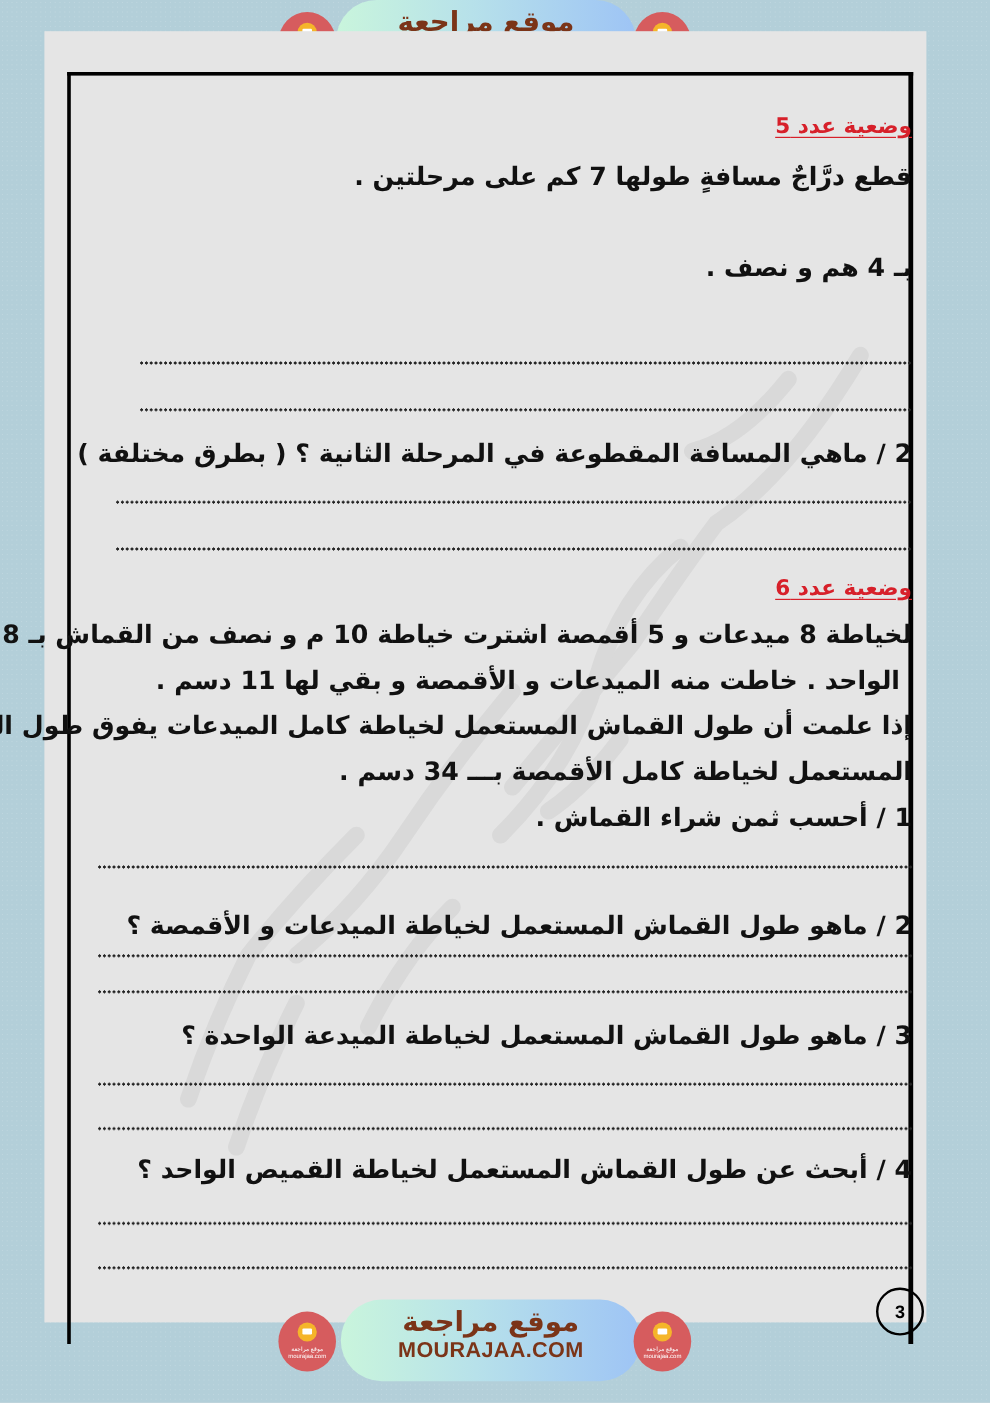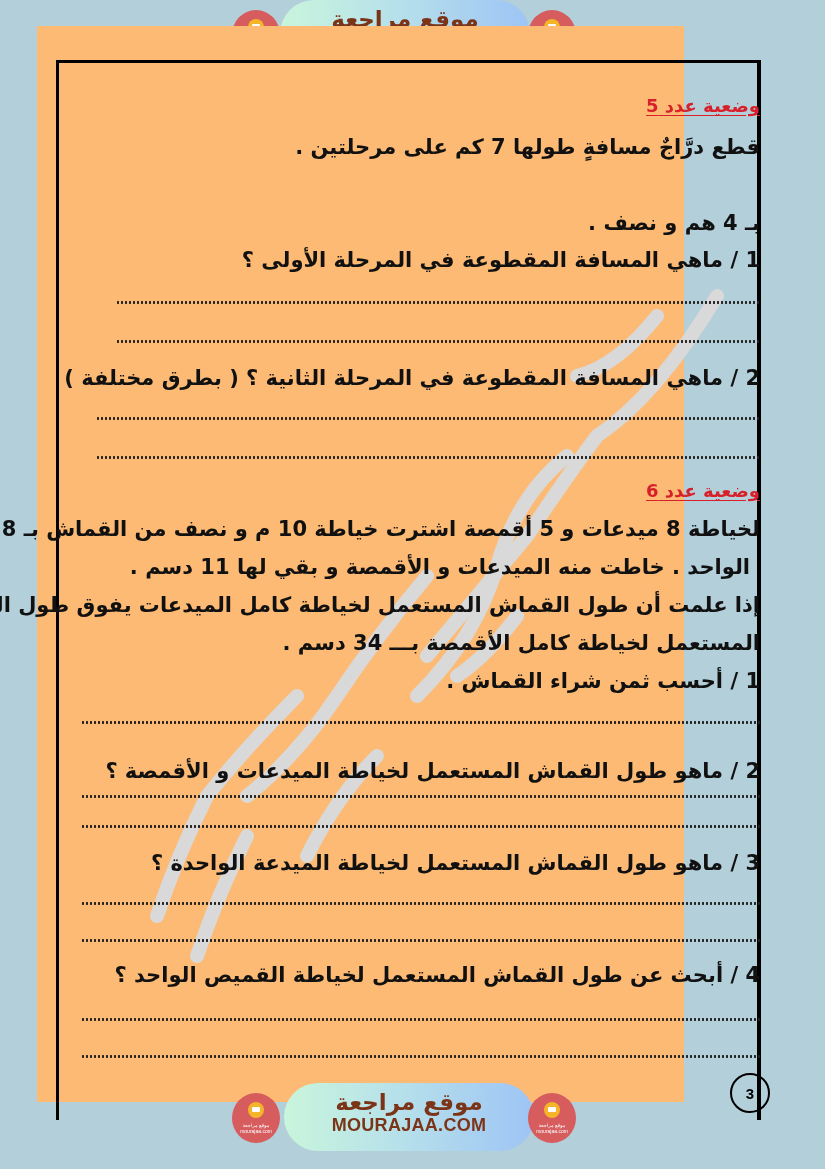--- a/index.html
+++ b/index.html
@@ -4,22 +4,22 @@
 <style>
   html, body { margin: 0; padding: 0; }
   body {
     width: 825px; height: 1169px; position: relative; overflow: hidden;
     background-color: #b3cfd9;
     background-image: radial-gradient(rgba(255,255,255,0.18) 0.6px, transparent 0.7px);
     background-size: 4px 4px;
     font-family: "DejaVu Sans", sans-serif;
   }
   .page {
-    position: absolute; left: 37px; top: 26px; width: 647px; height: 1076px;
-    background: #fdba74;
+    position: absolute; left: 37px; top: 26px; width: 735px; height: 1076px;
+    background: #e5e5e5;
   }
   .frame {
     position: absolute; left: 19px; top: 34px; width: 705px; height: 1060px;
     border-top: 3px solid #000; border-left: 3px solid #000; border-right: 4px solid #000;
     box-sizing: border-box;
   }
   .watermark { position: absolute; left: 60px; top: 250px; width: 640px; height: 720px; pointer-events: none; }
   .content {
     position: absolute; left: 58px; top: 0; width: 665px; height: 1076px;
     direction: rtl; font-weight: bold; color: #111;
@@ -90,21 +90,20 @@
       <path d="M150 560 Q120 620 100 680"></path>
       <path d="M420 340 Q390 380 360 400"></path>
     </g>
   </svg>
 
   <div class="content">
 
     <div class="line heading" style="top:69px;">وضعية عدد 5</div>
     <div class="line" style="top:110px;">قطع درَّاجٌ مسافةٍ طولها 7 كم على مرحلتين .</div>
     <div class="line" style="top:186px;">بـ 4 هم و نصف .</div>
-    <div class="line" style="top:223px;">1 / ماهي المسافة المقطوعة في المرحلة الأولى ؟</div>
     <div class="dots" style="top:275px; left:21px; width:644px;"></div>
     <div class="dots" style="top:314px; left:21px; width:644px;"></div>
     <div class="line" style="top:341px;">2 / ماهي المسافة المقطوعة في المرحلة الثانية ؟ ( بطرق مختلفة )</div>
     <div class="dots" style="top:391px; left:1px; width:664px;"></div>
     <div class="dots" style="top:430px; left:1px; width:664px;"></div>
 
     <div class="line heading" style="top:454px;">وضعية عدد 6</div>
     <div class="line" style="top:492px;margin-left:44px;">لخياطة 8 ميدعات و 5 أقمصة اشترت خياطة 10 م و نصف من القماش بـ 8 د المتر</div>
     <div class="line" style="top:530px; right:10px;">الواحد . خاطت منه الميدعات و الأقمصة و بقي لها 11 دسم .</div>
     <div class="line" style="top:568px;">إذا علمت أن طول القماش المستعمل لخياطة كامل الميدعات يفوق طول القماش</div>

